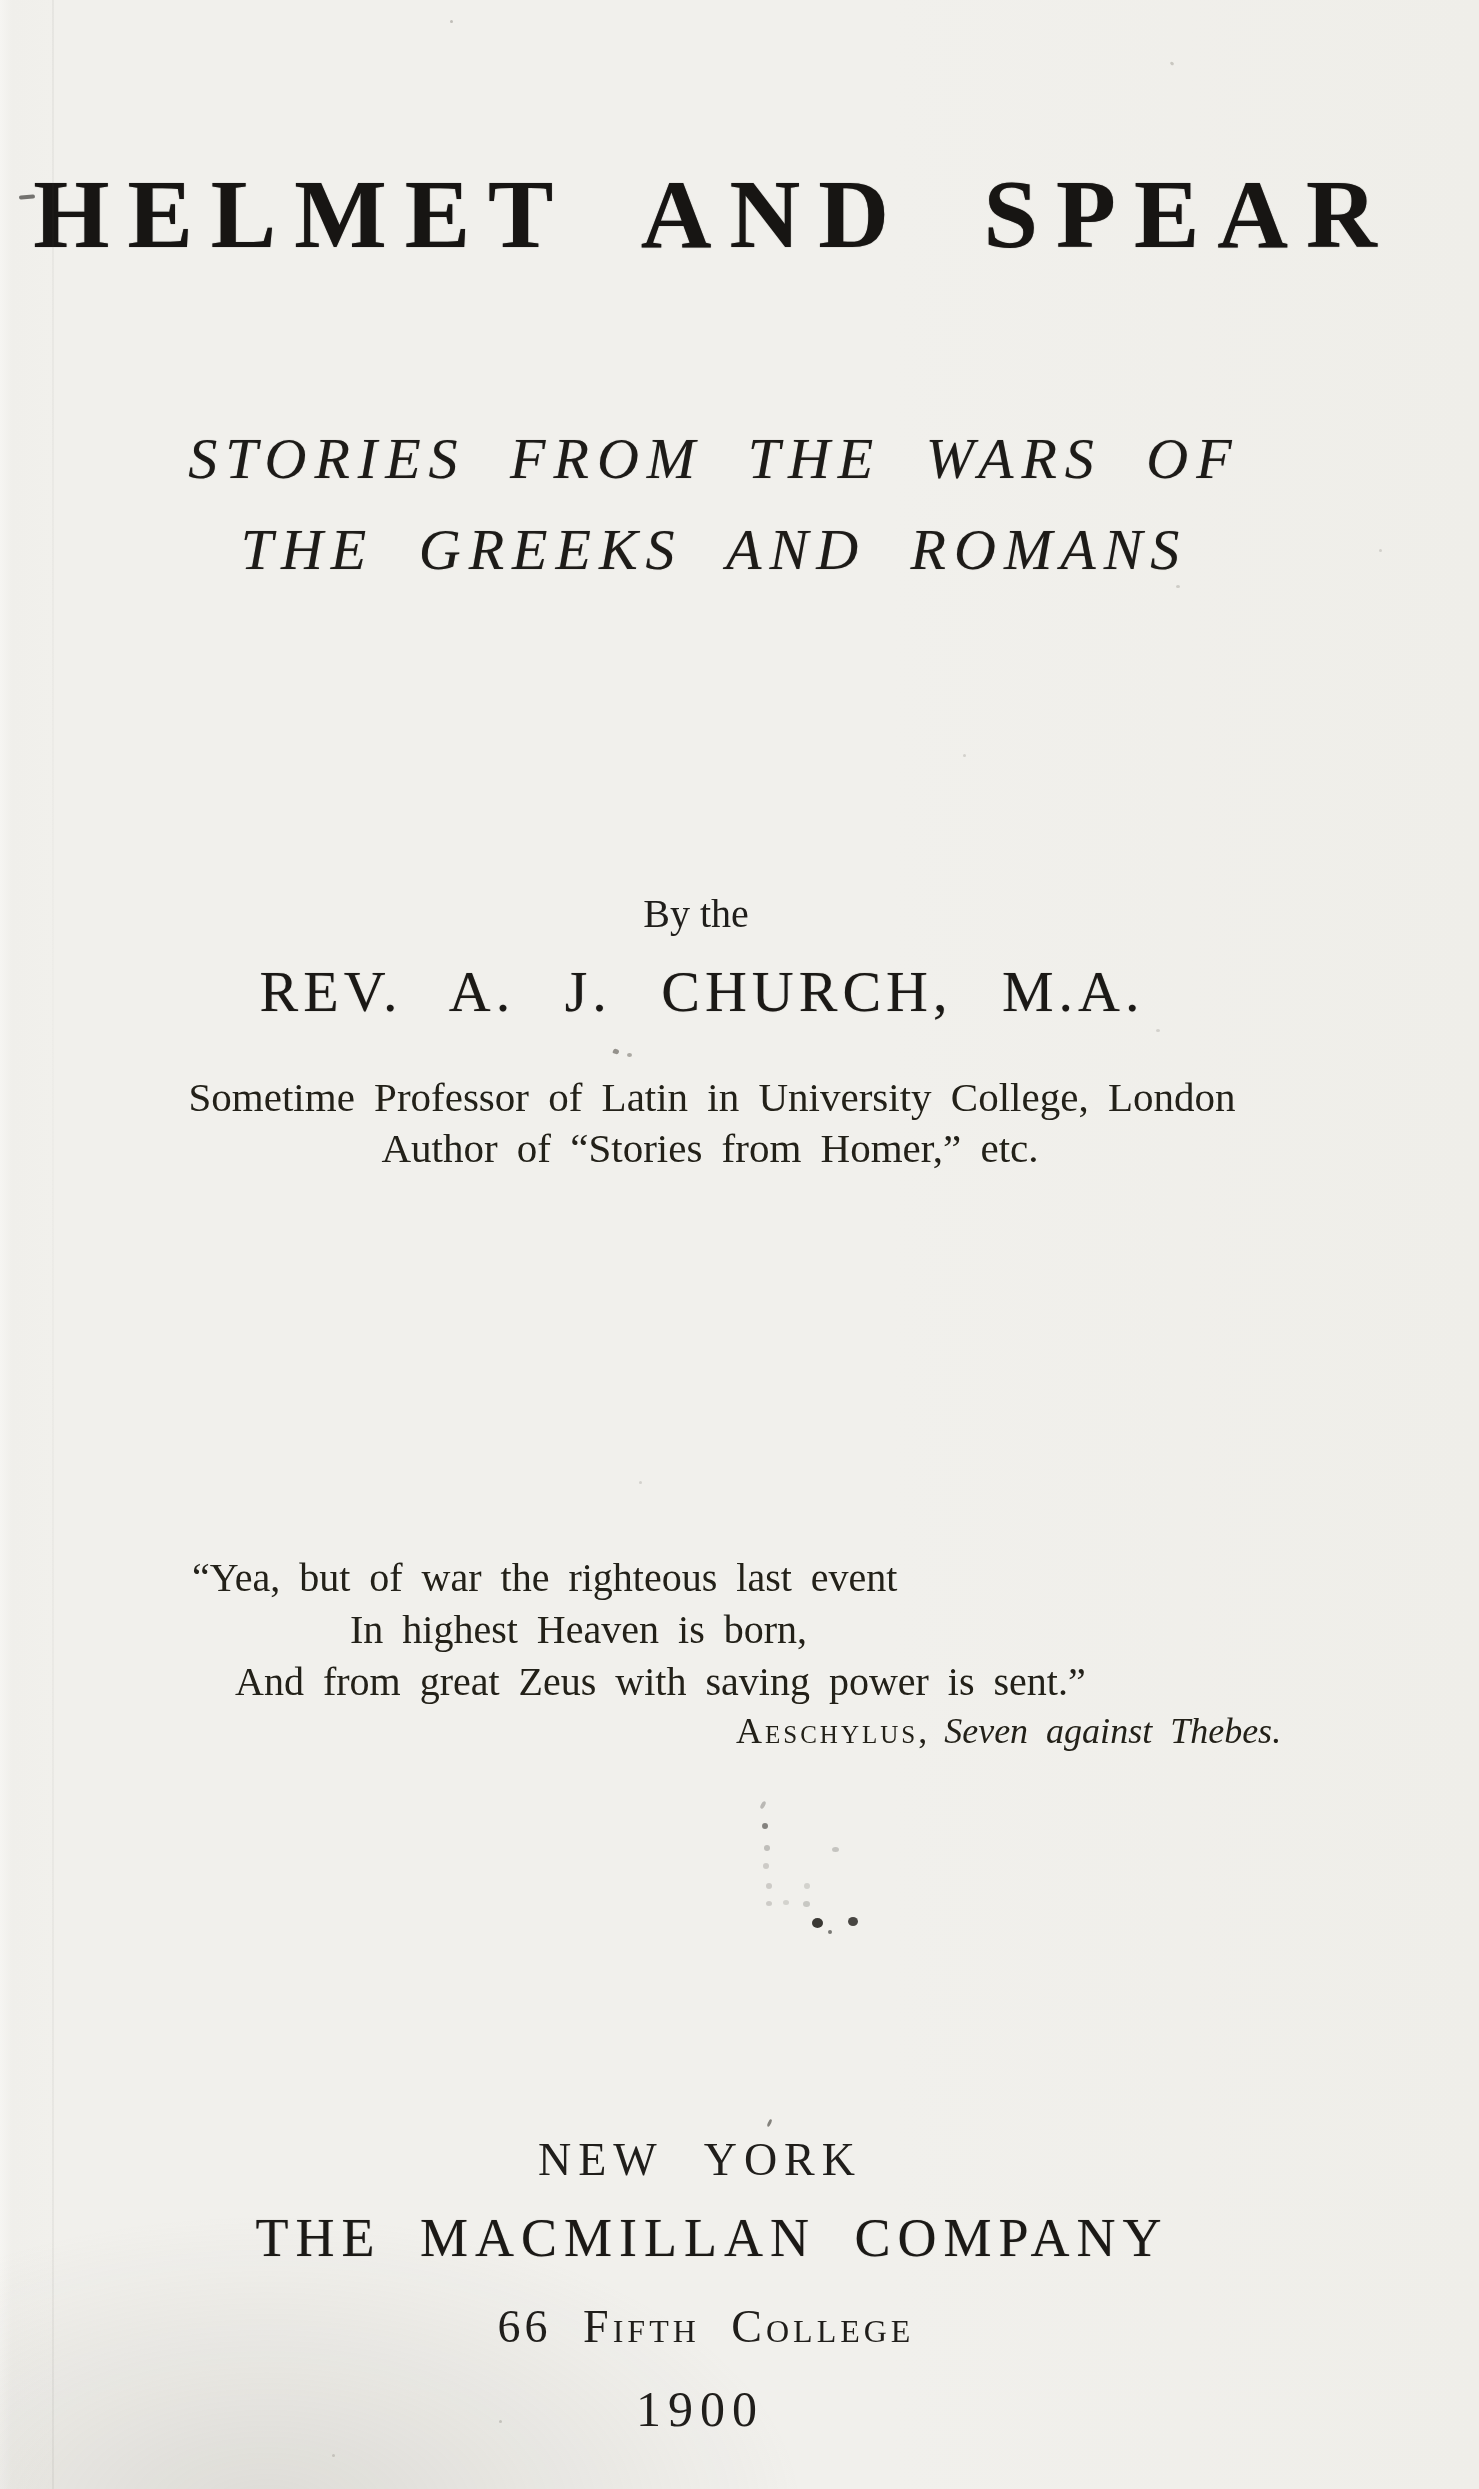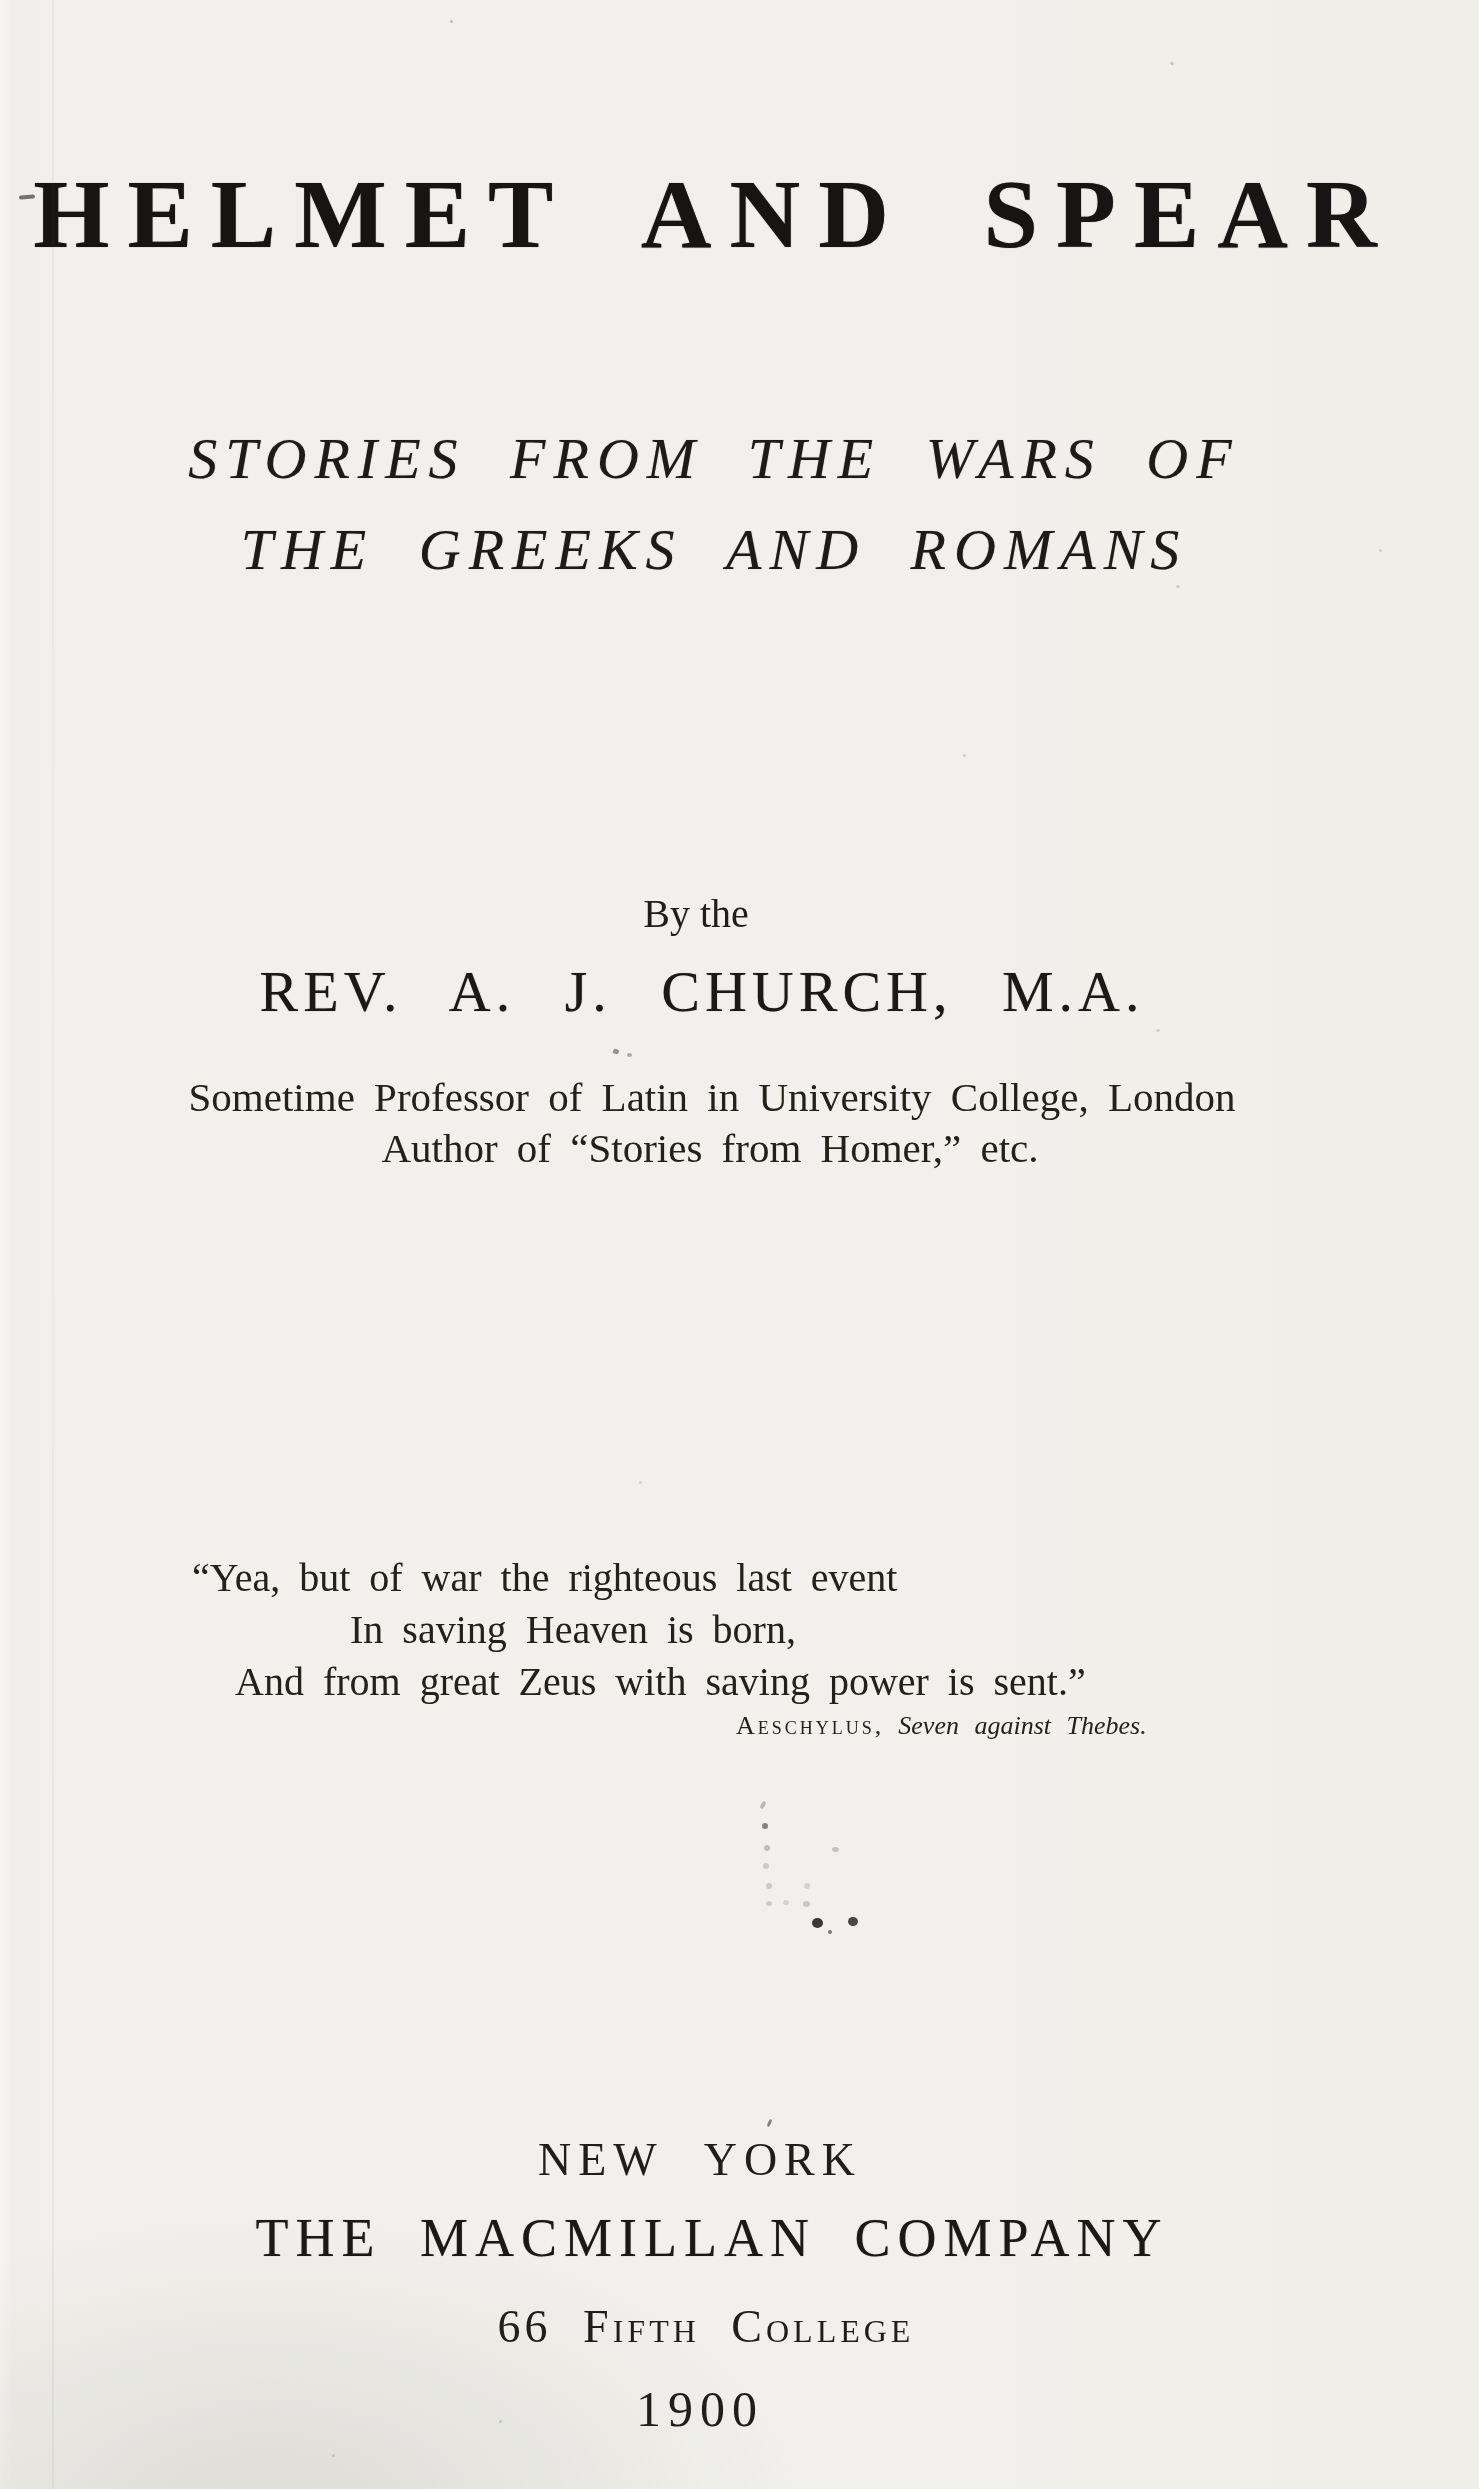--- a/index.html
+++ b/index.html
@@ -35,21 +35,21 @@
     text-shadow:0 0 1px rgba(27,25,22,.45);
   }
   .credential{font-size:41px;word-spacing:9px;color:#232119;}
   .credential-1{top:1077px;transform:translateX(-28px);}
   .credential-2{top:1128px;transform:translateX(-30px);}
 
   .quote{font-size:40px;color:#232119;word-spacing:9px;}
   .q1{left:192px;top:1558px;}
   .q2{left:350px;top:1610px;}
   .q3{left:235px;top:1662px;}
-  .attr{left:736px;top:1713px;font-size:26px;}
+  .attr{left:736px;top:1713px;font-size:36px;}
   .attr .sc{font-variant:small-caps;letter-spacing:3px;font-style:normal;}
   .attr .work{font-style:italic;margin-left:14px;}
 
   .imprint-city{top:2137px;font-size:46px;letter-spacing:7px;word-spacing:24px;transform:translateX(-40px);}
   .imprint-pub{top:2211px;font-size:54px;letter-spacing:7px;word-spacing:18px;transform:translateX(-28px);color:#1b1916;text-shadow:0 0 1px rgba(27,25,22,.4);}
   .imprint-addr{top:2304px;font-size:46px;letter-spacing:4px;word-spacing:16px;transform:translateX(-34px);}
   .imprint-addr .sc{font-variant:small-caps;letter-spacing:4px;}
   .imprint-year{top:2384px;font-size:50px;letter-spacing:7px;transform:translateX(-40px);}
 
   
@@ -91,21 +91,21 @@
 
 <div class="line subtitle subtitle-1">STORIES FROM THE WARS OF</div>
 <div class="line subtitle subtitle-2">THE GREEKS AND ROMANS</div>
 
 <div class="line byline">By the</div>
 <div class="line author">REV. A. J. CHURCH, M.A.</div>
 <div class="line credential credential-1">Sometime Professor of Latin in University College, London</div>
 <div class="line credential credential-2">Author of “Stories from Homer,” etc.</div>
 
 <div class="abs quote q1">“Yea, but of war the righteous last event</div>
-<div class="abs quote q2">In saving Heaven is born,</div>
+<div class="abs quote q2">In highest Heaven is born,</div>
 <div class="abs quote q3">And from great Zeus with saving power is sent.”</div>
 <div class="abs quote attr"><span class="sc">Aeschylus,</span><span class="work">Seven against Thebes.</span></div>
 
 <div class="line imprint-city">NEW YORK</div>
 <div class="line imprint-pub">THE MACMILLAN COMPANY</div>
 <div class="line imprint-addr"><span>66</span> <span class="sc">Fifth College</span></div>
 <div class="line imprint-year">1900</div>
 
 <div class="artifact crease"></div>
 <div class="artifact dash"></div>

